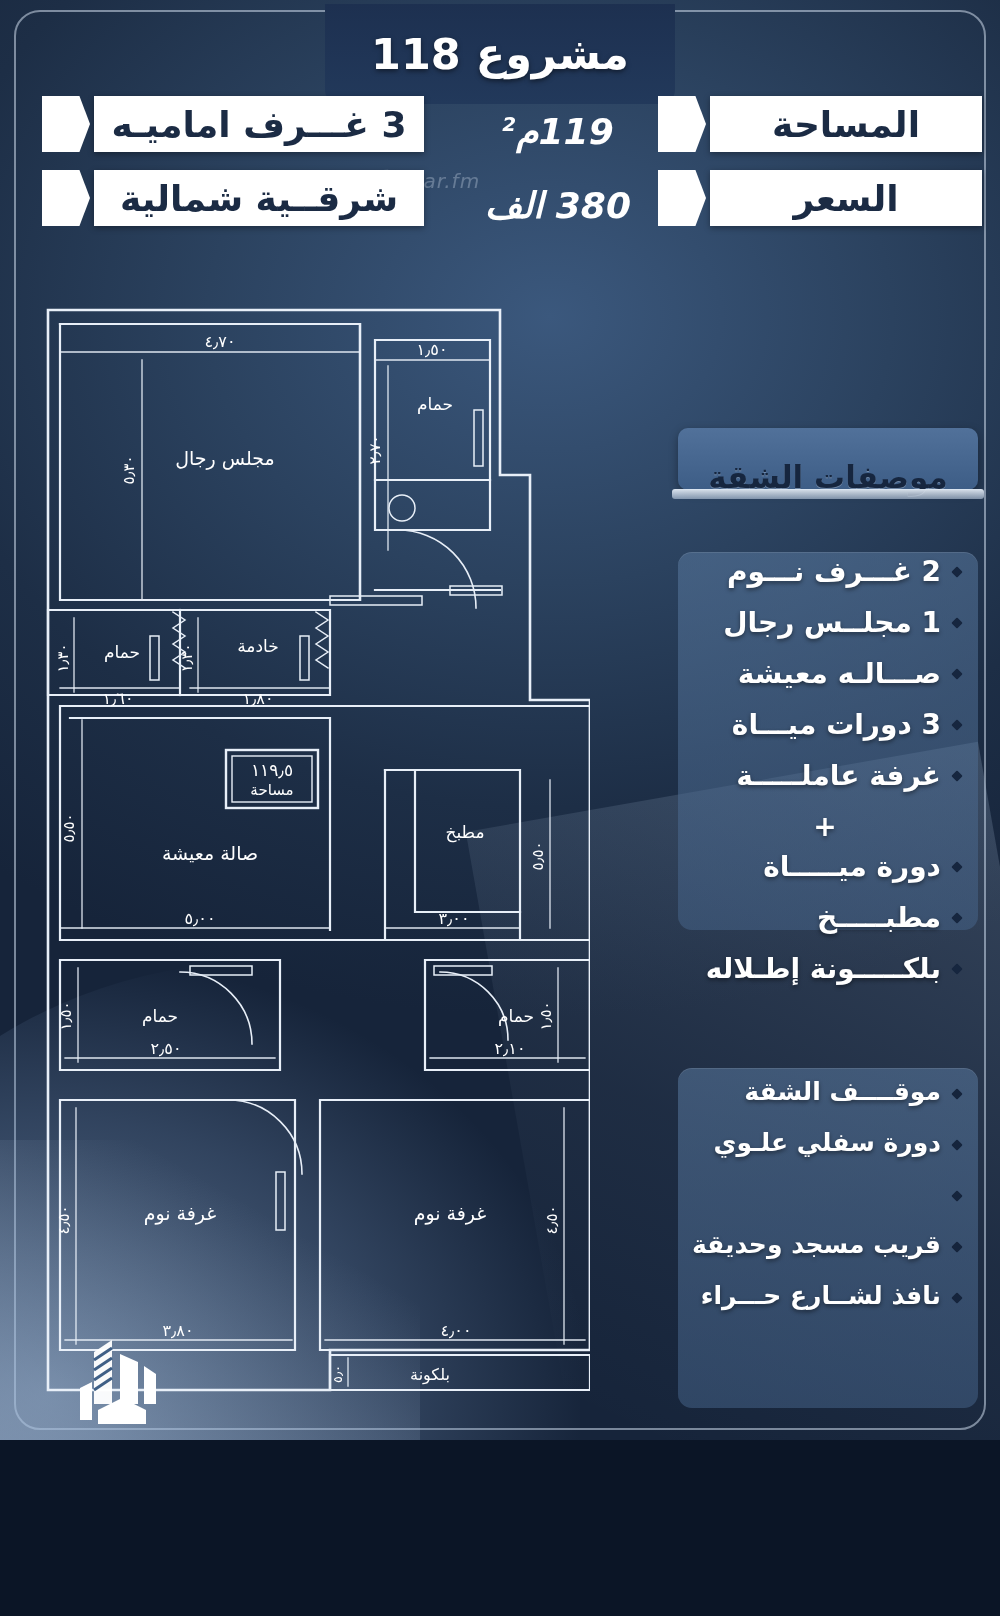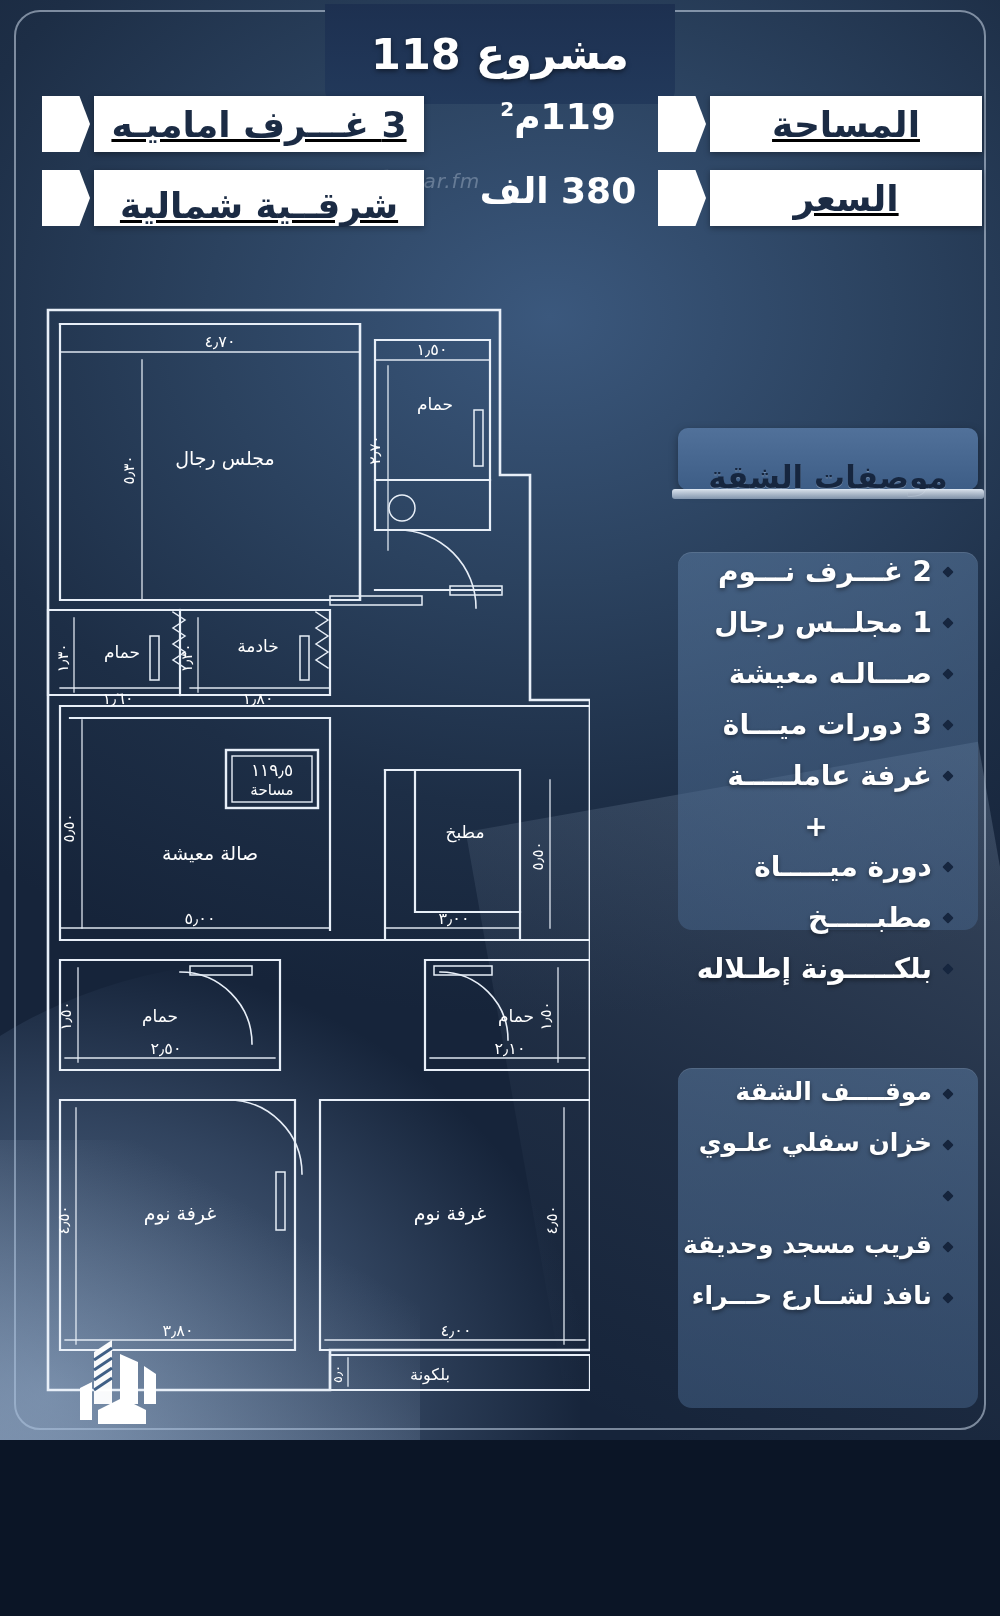--- a/index.html
+++ b/index.html
@@ -53,44 +53,44 @@
   .banner{
     position:absolute; display:flex; align-items:stretch; height:56px;
   }
   .arrow-tag{
     width:48px; background:#ffffff;
     clip-path:polygon(0 0,78% 0,100% 50%,78% 100%,0 100%);
     margin-inline-start:4px;
   }
   .plate{
     background:#ffffff; display:flex; align-items:center; justify-content:center;
-    padding:0 4px; box-shadow:0 2px 6px rgba(0,0,0,.35);text-decoration:underline;
+    padding:0 4px; box-shadow:0 2px 6px rgba(0,0,0,.35);
   }
   .plate span{
     font-size:36px; font-weight:bold; color:#1b2b44; white-space:nowrap;
     letter-spacing:-.3px;
   }
   .val{
-    display:flex; align-items:flex-start; justify-content:center; padding:0 14px;
+    display:flex; align-items:flex-end; justify-content:center; padding:0 14px;font-style:italic;
   }
   .val span{ font-size:36px; font-weight:bold; color:#ffffff; white-space:nowrap; }
   .val span .sup{ font-size:20px; vertical-align:super; }
 
   
   #bnr-area   { right:18px; top:96px;  }
   #bnr-price  { right:18px; top:170px; }
   #bnr-area .plate  { width:272px; }
   #bnr-price .plate { width:272px; }
   #bnr-area .val, #bnr-price .val { width:200px; }
 
   
   #bnr-rooms  { left:42px; top:96px;  }
   #bnr-dir    { left:42px; top:170px; }
   #bnr-rooms .plate { width:330px; }
-  #bnr-dir   .plate { width:330px;align-items:flex-end; }
+  #bnr-dir   .plate { width:330px; }
 
   
   .plan{ position:absolute; left:30px; top:300px; width:560px; height:1110px; }
   .plan svg{ width:100%; height:100%; display:block; }
 
   
   .spec-head{
     position:absolute; right:22px; top:428px; width:300px; height:62px;
     background:linear-gradient(180deg,#4a6party,#3c587e);
     background:linear-gradient(180deg,#51719a 0%,#3d5d86 100%);
@@ -108,21 +108,21 @@
     margin-top:36px;
   }
   .spec-box{
     position:absolute; right:22px; border-radius:14px;
     background:linear-gradient(180deg,rgba(88,120,158,.55) 0%,rgba(70,100,138,.52) 100%);
     box-shadow:inset 0 1px 0 rgba(255,255,255,.10);
   }
   #spec-box-1{ top:552px; width:300px; height:378px; }
   #spec-box-2{ top:1068px; width:300px; height:340px; }
 
-  .spec-list{ position:absolute; right:30px; width:300px; list-style:none; }
+  .spec-list{ position:absolute; right:21px; width:300px; list-style:none; }
   #spec-list-1{ top:552px; }
   #spec-list-2{ top:1074px; }
   .spec-list li{
     display:flex; align-items:flex-start; justify-content:flex-start;
     gap:12px; padding:0 18px 0 10px;
   }
   .bullet{
     flex:0 0 auto; width:8px; height:8px; background:#16263f; border-radius:1px;
     margin-top:16px; transform:rotate(45deg);
   }
@@ -369,21 +369,21 @@
         <span class="spec-text">بلكـــــونة إطـلاله</span>
       </li>
     </ul>
   <ul class="spec-list" id="spec-list-2">
       <li>
         <span class="bullet"></span>
         <span class="spec-text">موقــــف الشقة</span>
       </li>
       <li>
         <span class="bullet"></span>
-        <span class="spec-text">خزان سفلي علـوي</span>
+        <span class="spec-text">دورة سفلي علـوي</span>
       </li>
       <li>
         <span class="bullet"></span>
       </li>
       <li>
         <span class="bullet"></span>
         <span class="spec-text">قريب مسجد وحديقة</span>
       </li>
       <li>
         <span class="bullet"></span>

